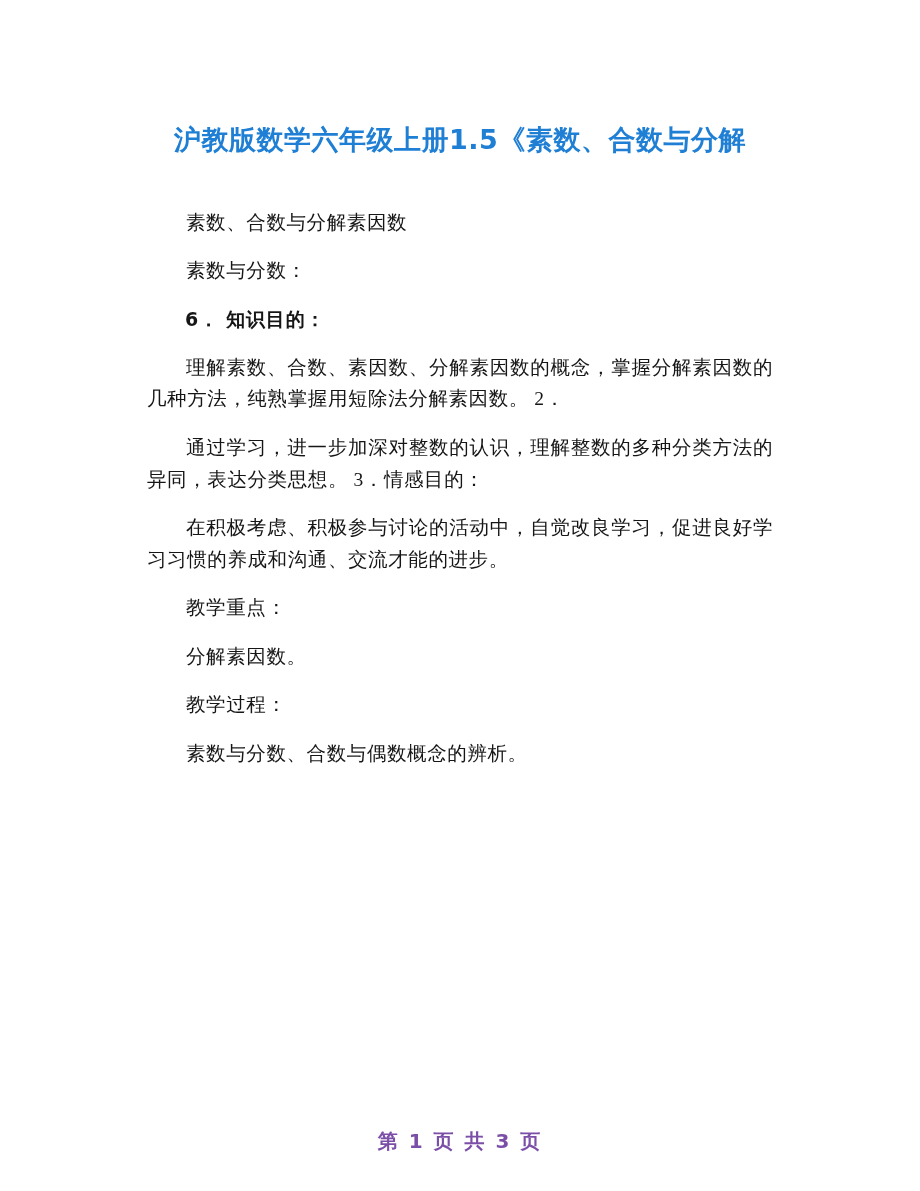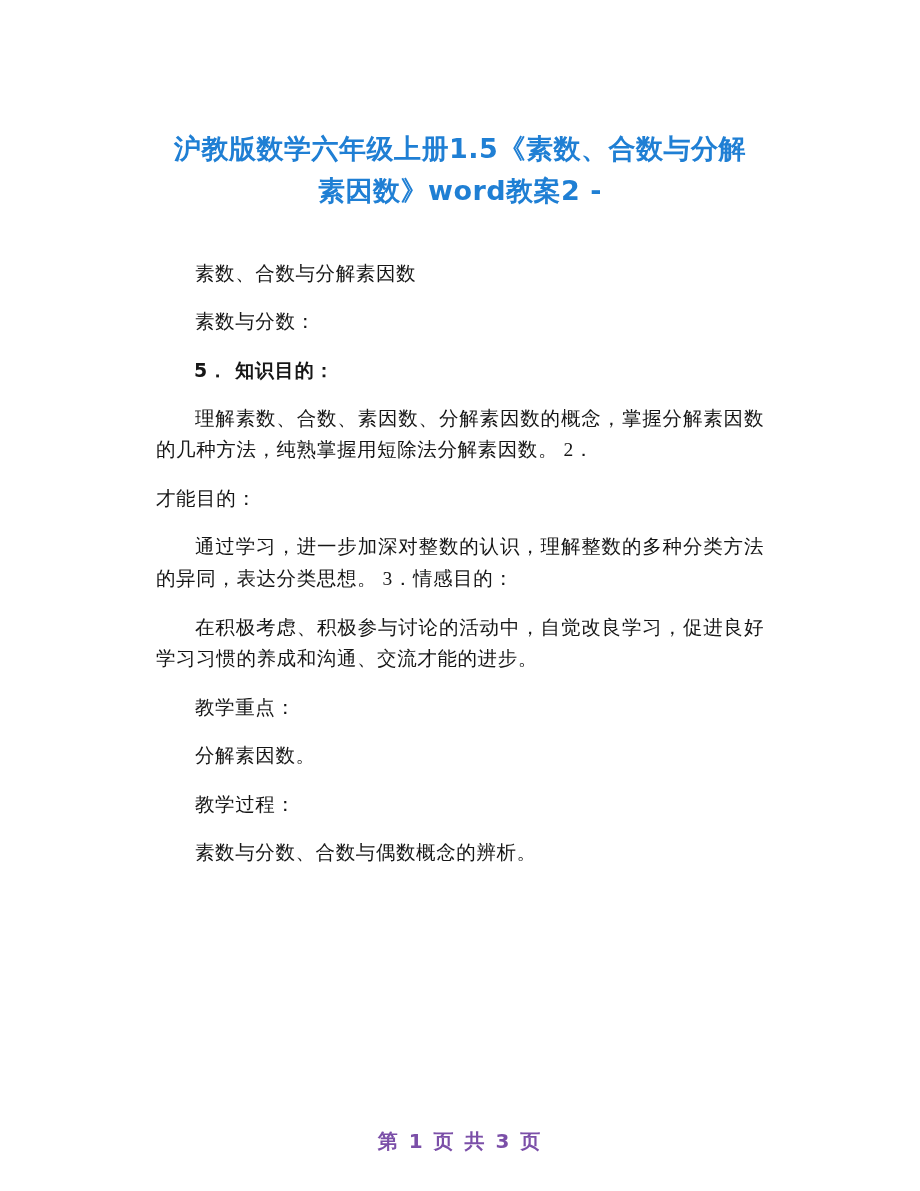--- a/index.html
+++ b/index.html
@@ -12,21 +12,21 @@
     height: 1191px;
     font-family: "Liberation Serif", "DejaVu Serif", serif;
     color: #000000;
     position: relative;
     overflow: hidden;
   }
   .page {
     width: 920px;
     height: 1191px;
     box-sizing: border-box;
-    padding: 16px;
+    padding: 7px;
     position: relative;
   }
   .doc-title {
     margin: 0;
     padding: 0 130px;
     padding-top: 112px;
     text-align: center;
     font-family: "DejaVu Sans", "Liberation Sans", sans-serif;
     font-weight: bold;
     font-size: 27px;
@@ -72,29 +72,27 @@
     color: #7b4fa8;
   }
 </style>
 </head>
 <body>
 
 <div class="page">
 
   <h1 class="doc-title">
     <span>沪教版数学六年级上册1.5《素数、合数与分解</span><br>
-    <span>素因数》word教案2 -</span>
   </h1>
 
   <div class="body-block">
     <p class="para indent">素数、合数与分解素因数</p>
     <p class="para indent">素数与分数：</p>
-    <p class="para indent bold">5． 知识目的：</p>
+    <p class="para indent bold">6． 知识目的：</p>
     <p class="para indent">理解素数、合数、素因数、分解素因数的概念，掌握分解素因数的几种方法，纯熟掌握用短除法分解素因数。 2．</p>
-    <p class="para">才能目的：</p>
     <p class="para indent">通过学习，进一步加深对整数的认识，理解整数的多种分类方法的异同，表达分类思想。 3．情感目的：</p>
     <p class="para indent">在积极考虑、积极参与讨论的活动中，自觉改良学习，促进良好学习习惯的养成和沟通、交流才能的进步。</p>
     <p class="para indent">教学重点：</p>
     <p class="para indent">分解素因数。</p>
     <p class="para indent">教学过程：</p>
     <p class="para indent">素数与分数、合数与偶数概念的辨析。</p>
   </div>
 
   <div class="footer">
     <span>第</span>

